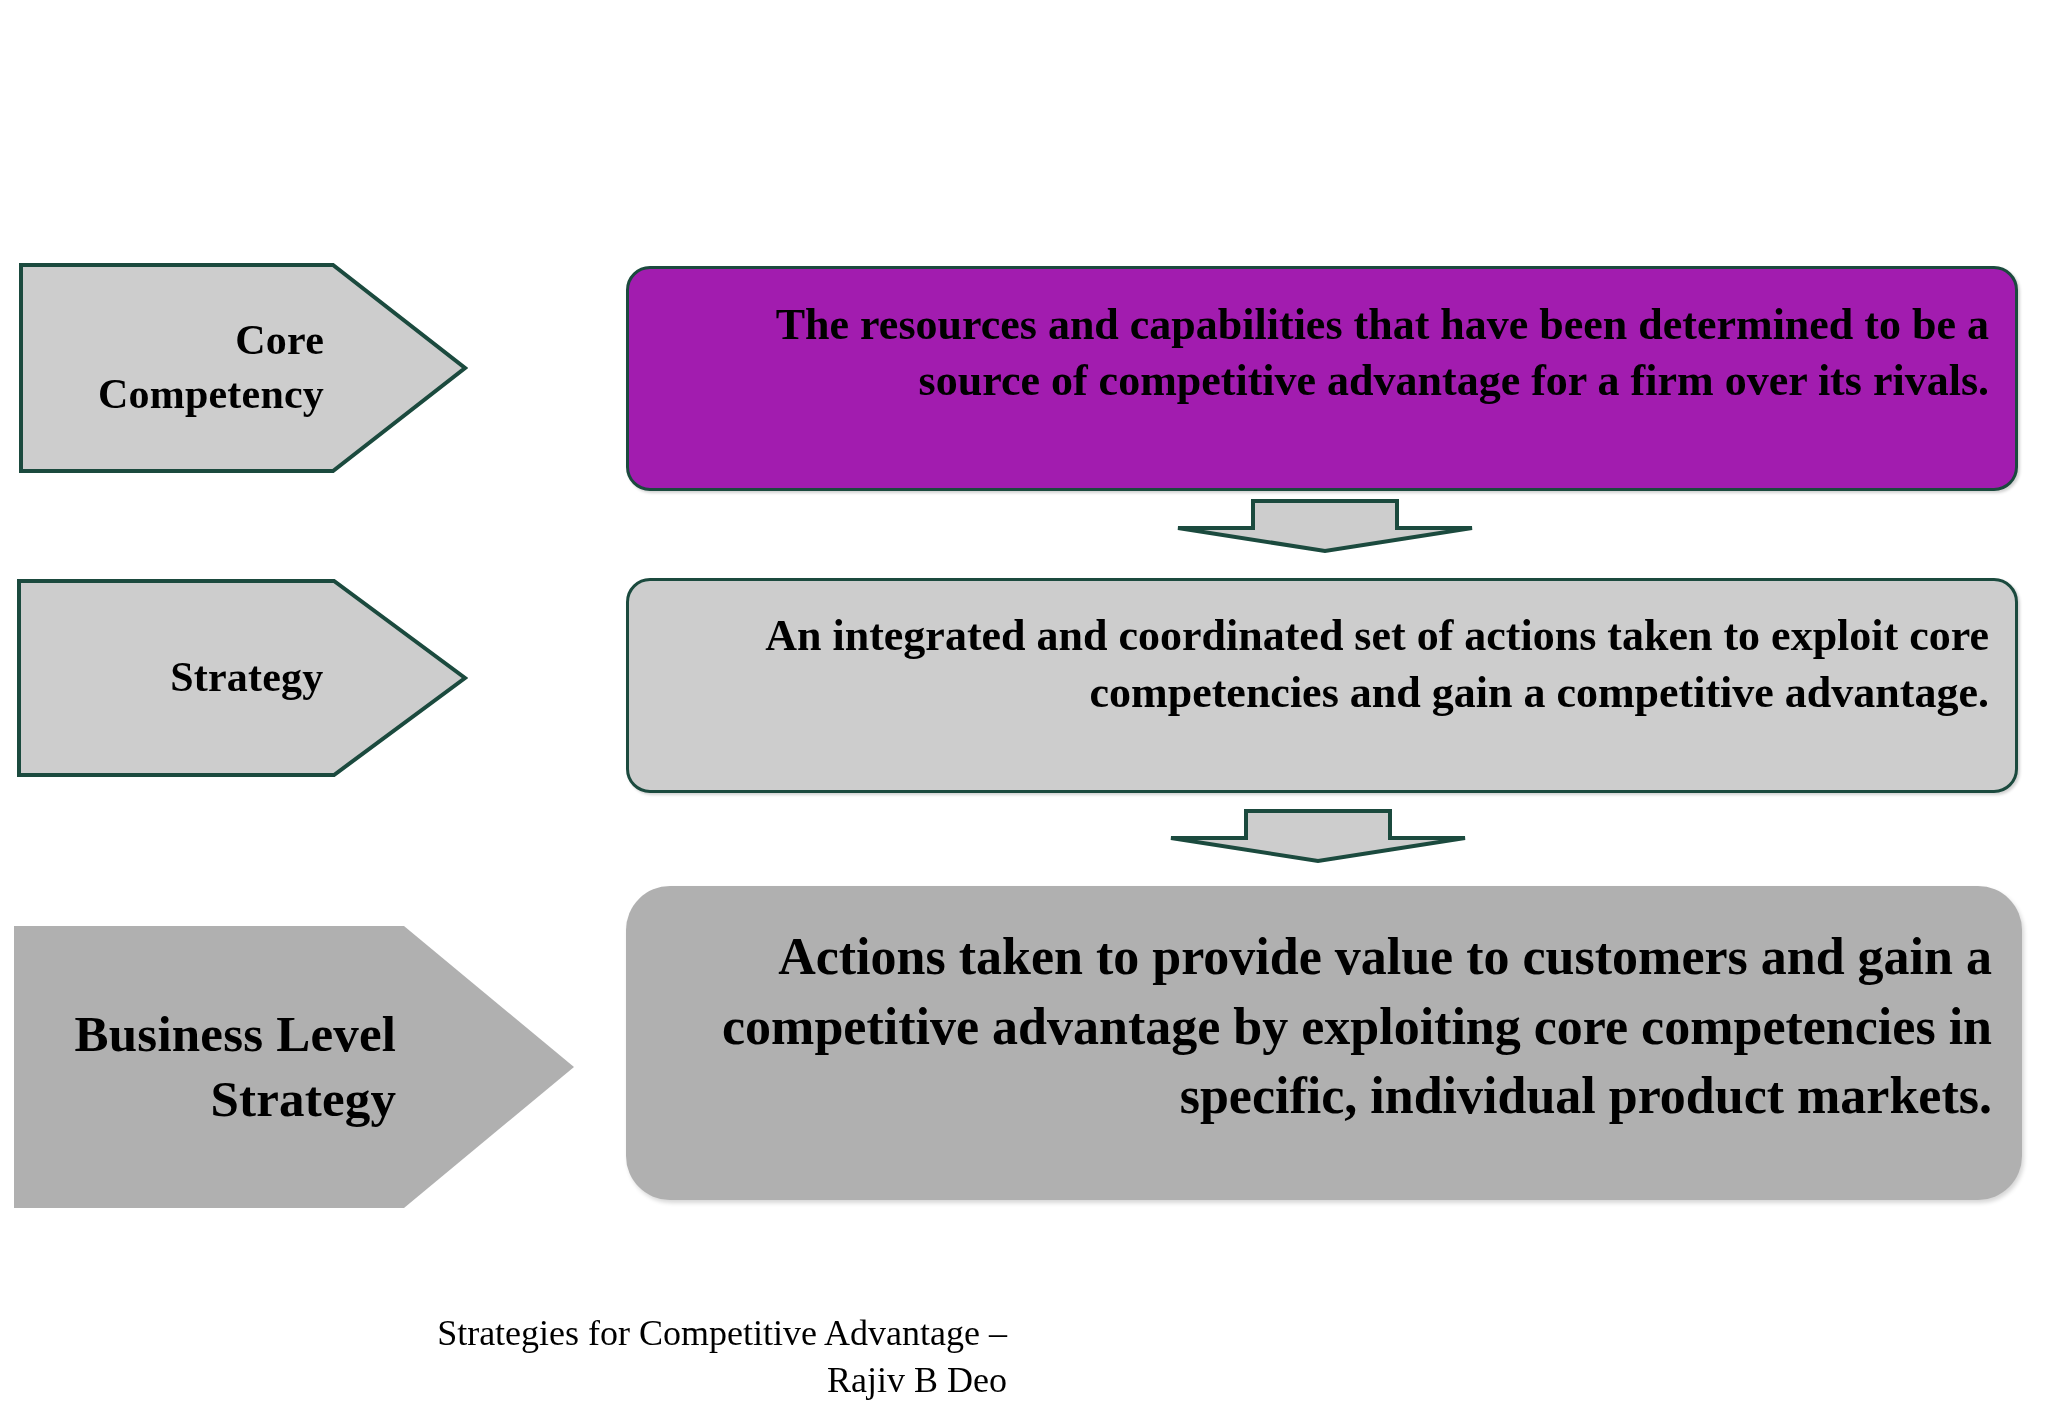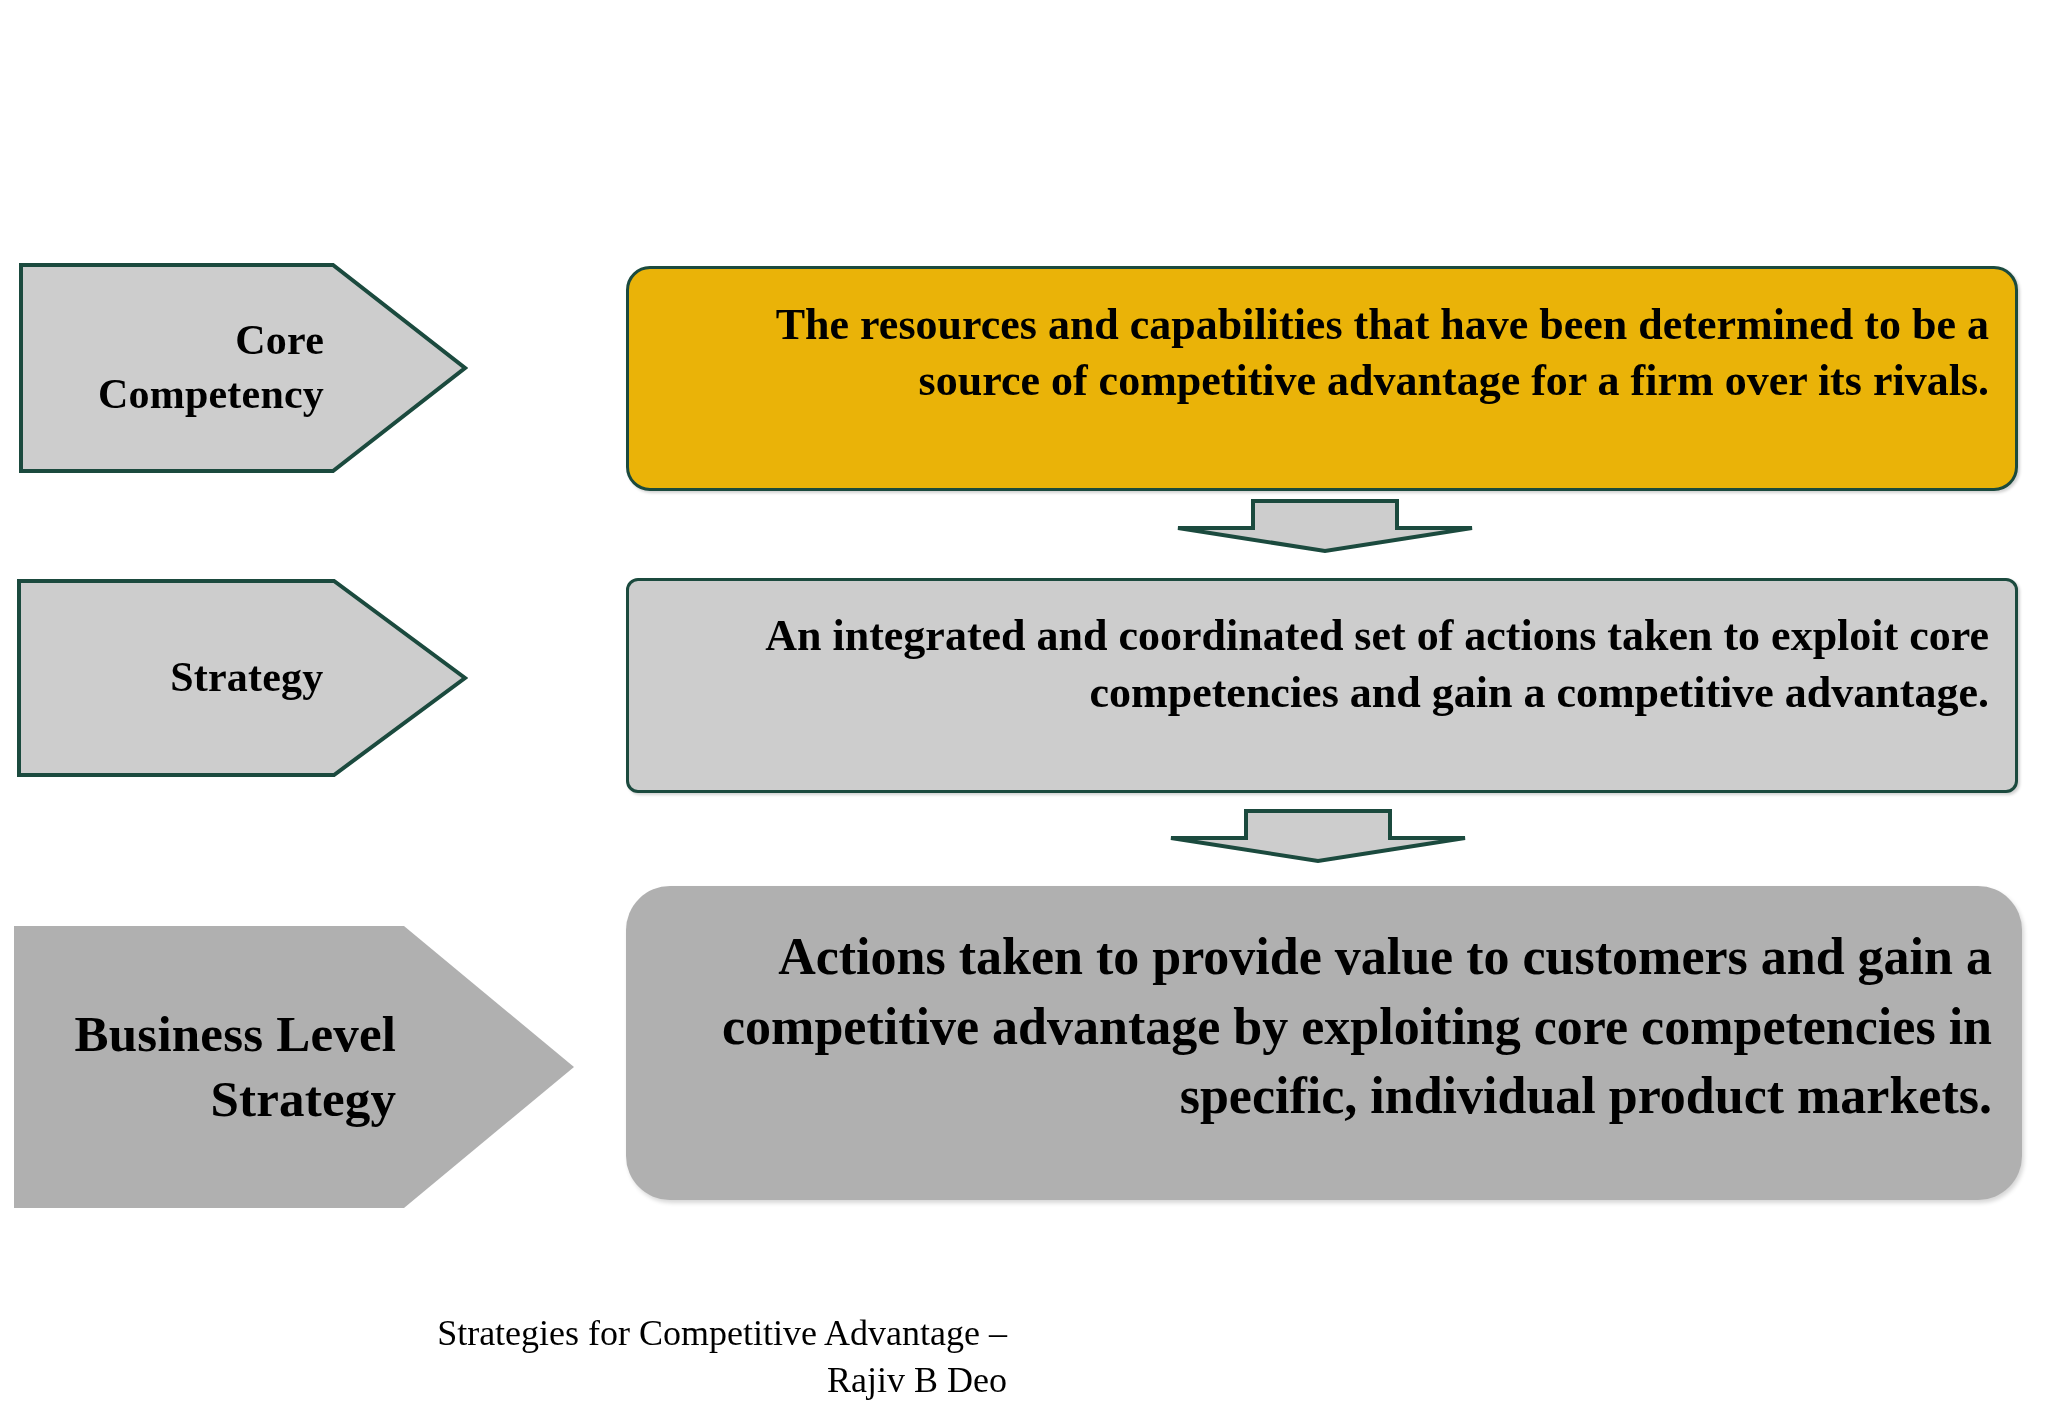--- a/index.html
+++ b/index.html
@@ -87,37 +87,37 @@
   .desc-box .desc-text {
     display: block;
     width: 100%;
   }
 
   #box-core {
     left: 626px;
     top: 266px;
     width: 1392px;
     height: 225px;
-    background: #eab308;
+    background: #a21caf;
     border: 3px solid #1b4a3e;
     border-radius: 24px;
     padding: 28px 26px 0 34px;
     font-size: 44px;
     line-height: 1.28;
     box-shadow: 2px 2px 3px rgba(0,0,0,0.18);
   }
 
   #box-strategy {
     left: 626px;
     top: 578px;
     width: 1392px;
     height: 215px;
     background: #cdcdcd;
     border: 3px solid #1b4a3e;
-    border-radius: 12px;
+    border-radius: 24px;
     padding: 26px 26px 0 30px;
     font-size: 44px;
     line-height: 1.30;
     box-shadow: 2px 2px 3px rgba(0,0,0,0.18);
   }
 
   #box-bls {
     left: 626px;
     top: 886px;
     width: 1396px;

